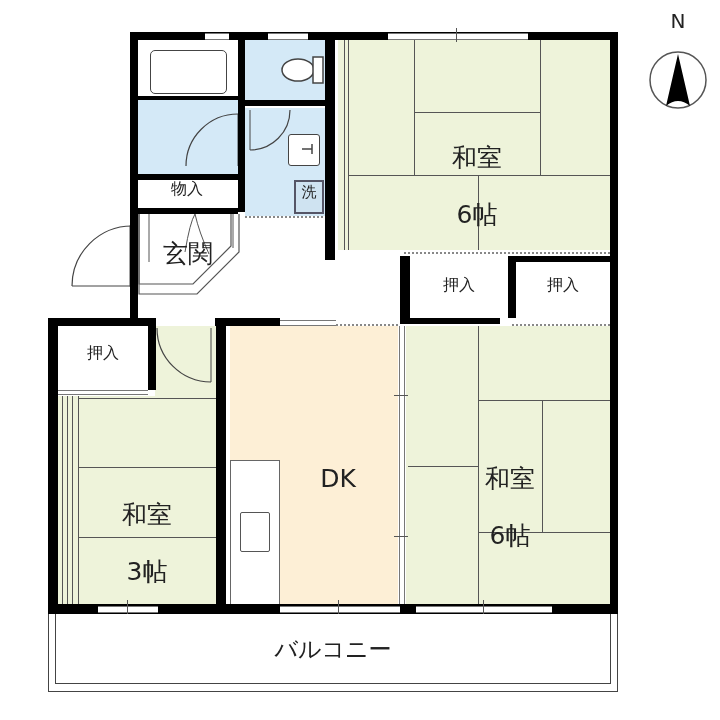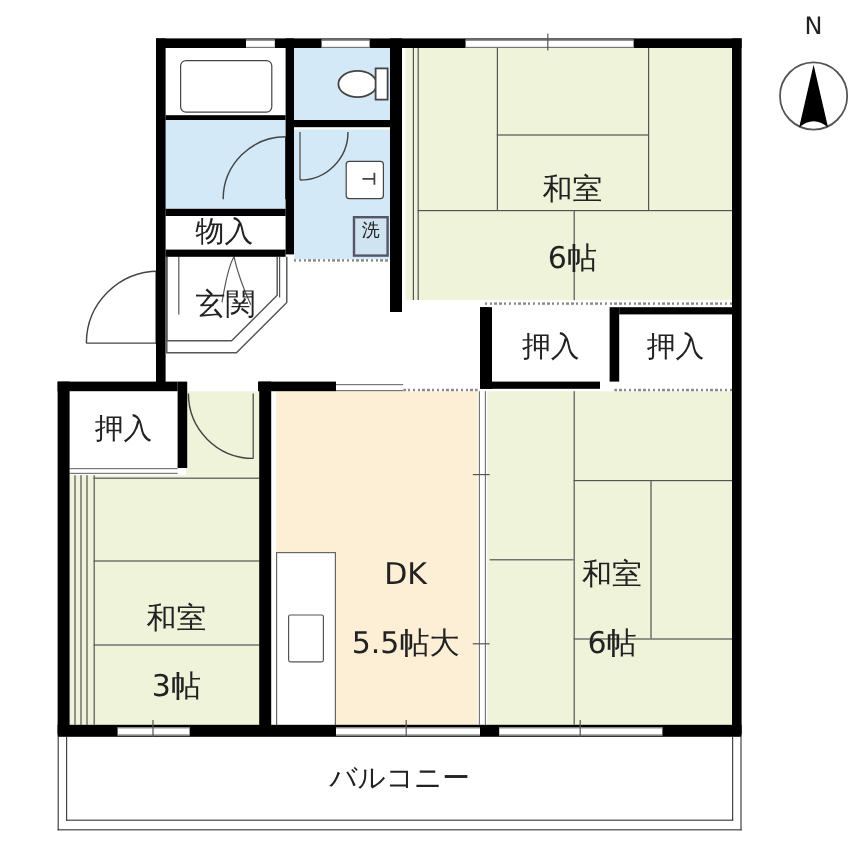--- a/index.html
+++ b/index.html
@@ -6,21 +6,21 @@
   body { width:720px; height:720px; position:relative; overflow:hidden;
          font-family:"DejaVu Sans", sans-serif; }
   .abs { position:absolute; }
   .wall { position:absolute; background:#000; }
   .tatami { position:absolute; background:#eef3da; }
   .wet { position:absolute; background:#d4e9f7; }
   .dk { position:absolute; background:#fdefd6; }
   .line { position:absolute; background:#555; }
   .label { position:absolute; color:#222; text-align:center; line-height:1.15; white-space:pre-line; }
   .room-label { font-size:25px; }
-  .closet-label { font-size:24px; }
+  .closet-label { font-size:16px; }
   .win { position:absolute; background:#fff; border-top:1px solid #777; border-bottom:1px solid #777; }
   .winv { position:absolute; background:#fff; border-left:1px solid #777; border-right:1px solid #777; }
   .dots-h { position:absolute; height:2px; background:repeating-linear-gradient(90deg,#888 0 2px,transparent 2px 4px); }
 </style>
 </head>
 <body>
 
 <div class="abs" style="left:648px;top:10px;width:60px;height:100px;">
   <div class="label" style="left:0;top:0;width:60px;font-size:20px;">N</div>
   <svg class="abs" style="left:0;top:36px;" width="60" height="68" viewBox="0 0 60 68">
@@ -132,21 +132,20 @@
 </div>
 <svg class="abs" style="left:155px;top:326px;" width="60" height="58" viewBox="0 0 60 58">
   <path d="M2 2 A54 54 0 0 0 56 56" fill="none" stroke="#444" stroke-width="1.2"></path>
   <line x1="56" y1="2" x2="56" y2="56" stroke="#444" stroke-width="1"></line>
 </svg>
 
 <div class="abs" style="left:230px;top:460px;width:48px;height:144px;background:#fff;border:1px solid #666;"></div>
 <div class="abs" style="left:240px;top:512px;width:28px;height:38px;border:1.5px solid #555;border-radius:2px;background:#fff;"></div>
 <div class="label room-label" style="left:278px;top:436px;width:120px;">
   <span>DK</span><br>
-  <span>5.5帖大</span>
 </div>
 
 <div class="wall" style="left:130px;top:32px;width:8px;height:292px;"></div>
 <div class="wall" style="left:130px;top:32px;width:205px;height:8px;"></div>
 <div class="wall" style="left:335px;top:32px;width:283px;height:8px;"></div>
 <div class="wall" style="left:610px;top:32px;width:8px;height:580px;"></div>
 <div class="wall" style="left:238px;top:32px;width:7px;height:180px;"></div>
 <div class="wall" style="left:325px;top:32px;width:10px;height:228px;"></div>
 <div class="wall" style="left:138px;top:174px;width:100px;height:6px;"></div>
 <div class="wall" style="left:138px;top:208px;width:100px;height:6px;"></div>

